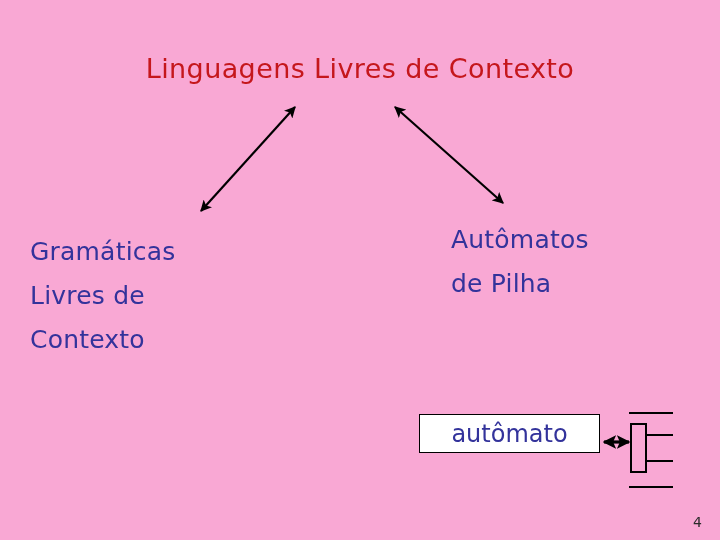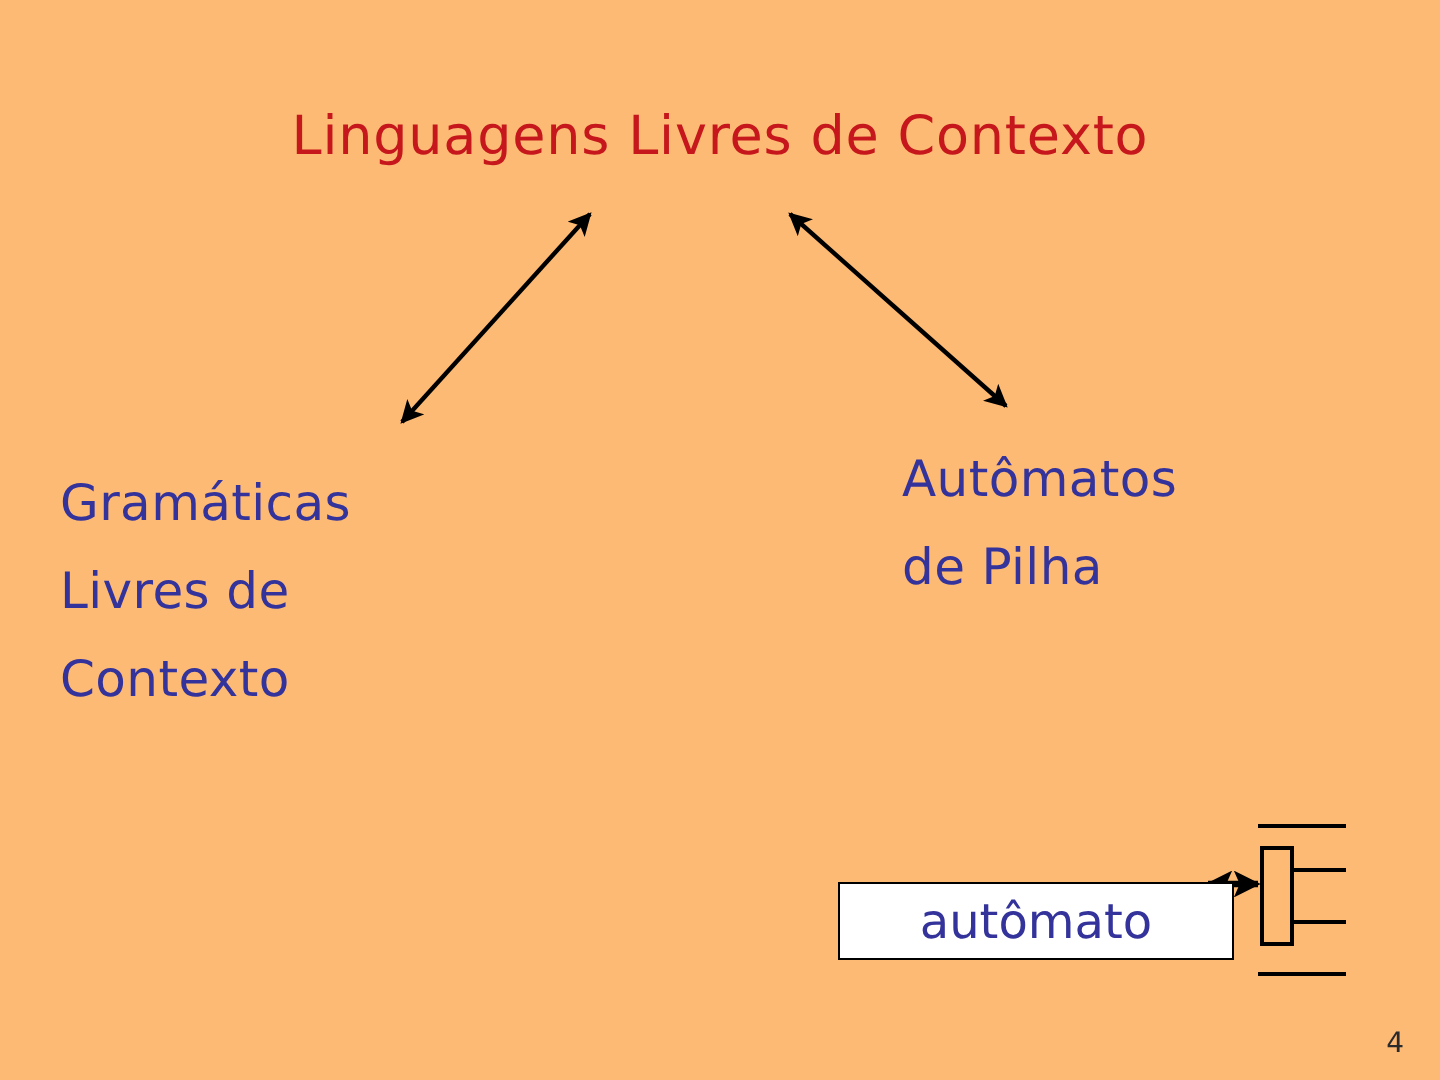--- a/index.html
+++ b/index.html
@@ -4,21 +4,21 @@
 <style>
   html, body {
     margin: 0;
     padding: 0;
     background: #ffffff;
   }
   #slide {
     position: relative;
     width: 720px;
     height: 540px;
-    background: #fdba74;
+    background: #f9a8d4;
     overflow: hidden;
     font-family: "DejaVu Sans", sans-serif;
     -webkit-font-smoothing: antialiased;
   }
 
   
   #title {
     position: absolute;
     left: 0;
     top: 52px;
@@ -66,22 +66,22 @@
     font-family: "DejaVu Sans", sans-serif;
     font-size: 25px;
     line-height: 34px;
     white-space: nowrap;
   }
 
   
   #automaton-box {
     position: absolute;
     left: 419px;
-    top: 441px;
-    width: 198px;
+    top: 414px;
+    width: 181px;
     height: 39px;
     box-sizing: border-box;
     border: 1.6px solid #000000;
     background: #ffffff;
     display: flex;
     align-items: center;
     justify-content: center;
   }
   #automaton-box-label {
     color: #33339B;

